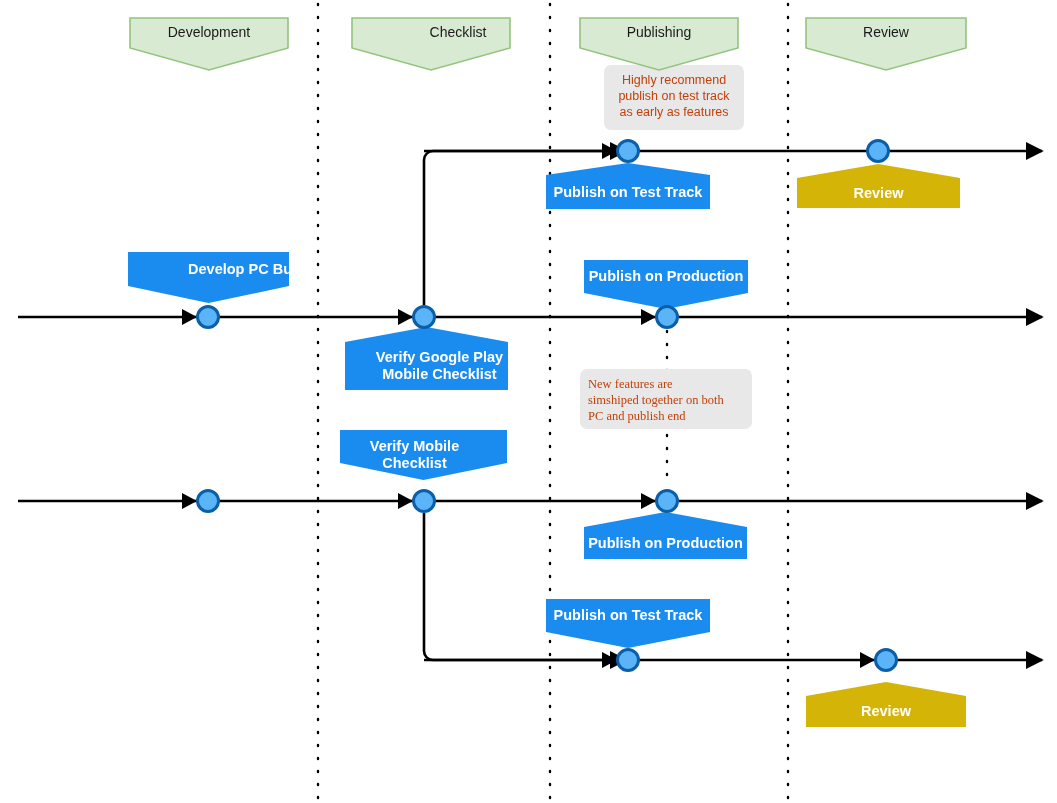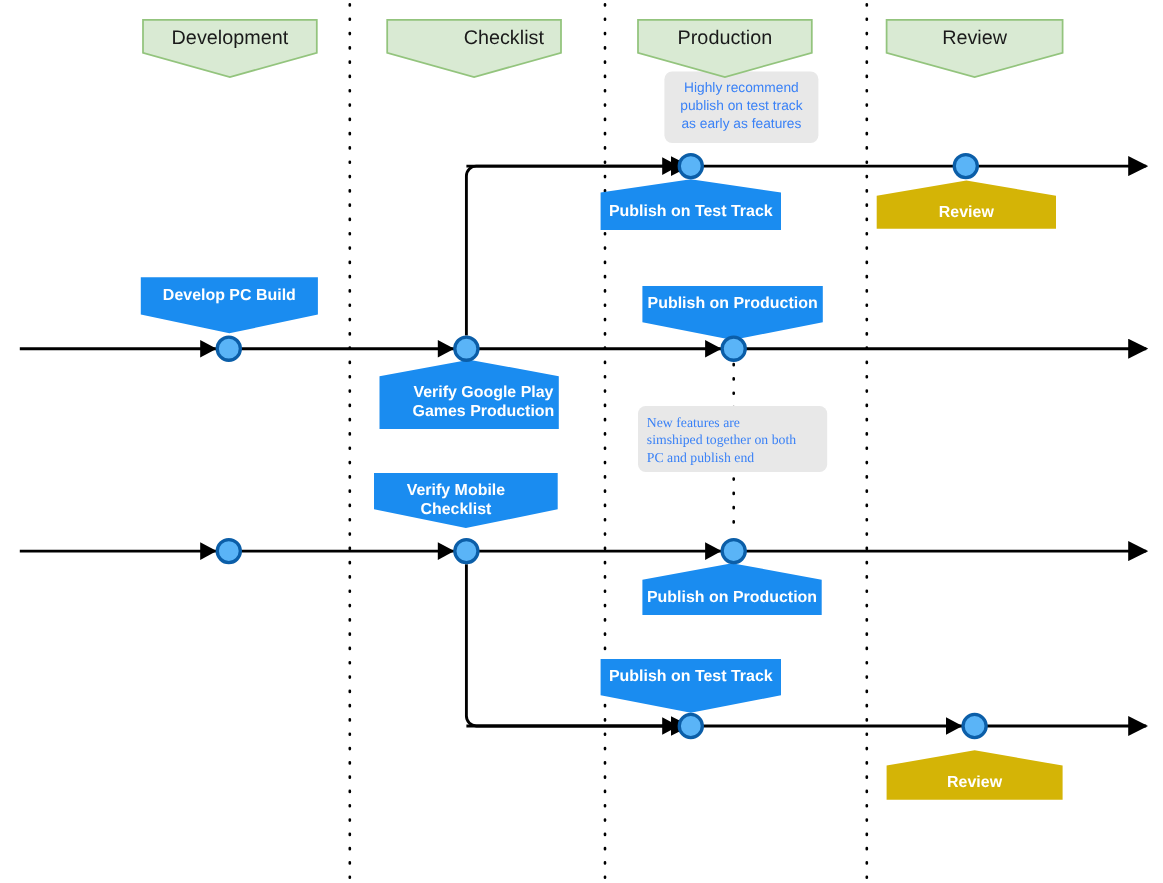--- a/index.html
+++ b/index.html
@@ -6,31 +6,31 @@
   body{
     width:1057px;height:803px;background:#ffffff;overflow:hidden;
     font-family:"Liberation Sans", sans-serif;
     position:relative;
   }
   #stage{position:absolute;left:0;top:0;width:1057px;height:803px;}
   #stage svg{position:absolute;left:0;top:0;}
 
   .hdr-label{
     position:absolute;
-    font-size:18px;color:#1a1a1a;text-align:center;
+    font-size:14px;color:#1a1a1a;text-align:center;
     pointer-events:none;white-space:nowrap;
   }
   .pill-text{
     position:absolute;
     font-size:14.5px;font-weight:bold;color:#ffffff;text-align:center;
     pointer-events:none;line-height:17px;
   }
   .note-text{
     position:absolute;
-    font-size:12.5px;color:#3b82f6;line-height:16px;
+    font-size:12.5px;color:#c2410c;line-height:16px;
     pointer-events:none;
   }
   .note-text.ctr{text-align:center;}
   .note-text.lft{text-align:left;font-family:Liberation Serif, serif;}
 </style>
 </head>
 <body>
 
 <div id="stage">
   <svg id="gfx" width="1057" height="803">
@@ -104,37 +104,37 @@
         <div>publish on test track</div>
         <div>as early as features</div>
       </div>
       <div class="note-text lft" style="left: 588px; top: 376px; width: 156px;">
         <div>New features are</div>
         <div>simshiped together on both</div>
         <div>PC and publish end</div>
       </div>
       <div class="hdr-label" style="left: 130px; top: 24px; width: 158px;">Development</div>
       <div class="hdr-label" style="left: 352px; top: 24px; width: 158px; margin-left: 27px;">Checklist</div>
-      <div class="hdr-label" style="left: 580px; top: 24px; width: 158px;">Production</div>
+      <div class="hdr-label" style="left: 580px; top: 24px; width: 158px;">Publishing</div>
       <div class="hdr-label" style="left: 806px; top: 24px; width: 160px;">Review</div>
       <div class="pill-text" style="left: 546px; width: 164px; top: 183.5px;">
         <div>Publish on Test Track</div>
       </div>
       <div class="pill-text" style="left: 797px; width: 163px; top: 184.5px;">
         <div>Review</div>
       </div>
-      <div class="pill-text" style="left: 128px; width: 161px; top: 260.5px;">
+      <div class="pill-text" style="left: 128px; width: 161px; top: 260.5px; padding-left: 40px;">
         <div>Develop PC Build</div>
       </div>
       <div class="pill-text" style="left: 584px; width: 164px; top: 268px;">
         <div>Publish on Production</div>
       </div>
       <div class="pill-text" style="left: 345px; width: 189px; top: 349px;">
         <div>Verify Google Play</div>
-        <div>Games Production</div>
+        <div>Mobile Checklist</div>
       </div>
       <div class="pill-text" style="left: 340px; width: 149px; top: 438px;">
         <div>Verify Mobile Checklist</div>
       </div>
       <div class="pill-text" style="left: 584px; width: 163px; top: 534.5px;">
         <div>Publish on Production</div>
       </div>
       <div class="pill-text" style="left: 546px; width: 164px; top: 607px;">
         <div>Publish on Test Track</div>
       </div>

